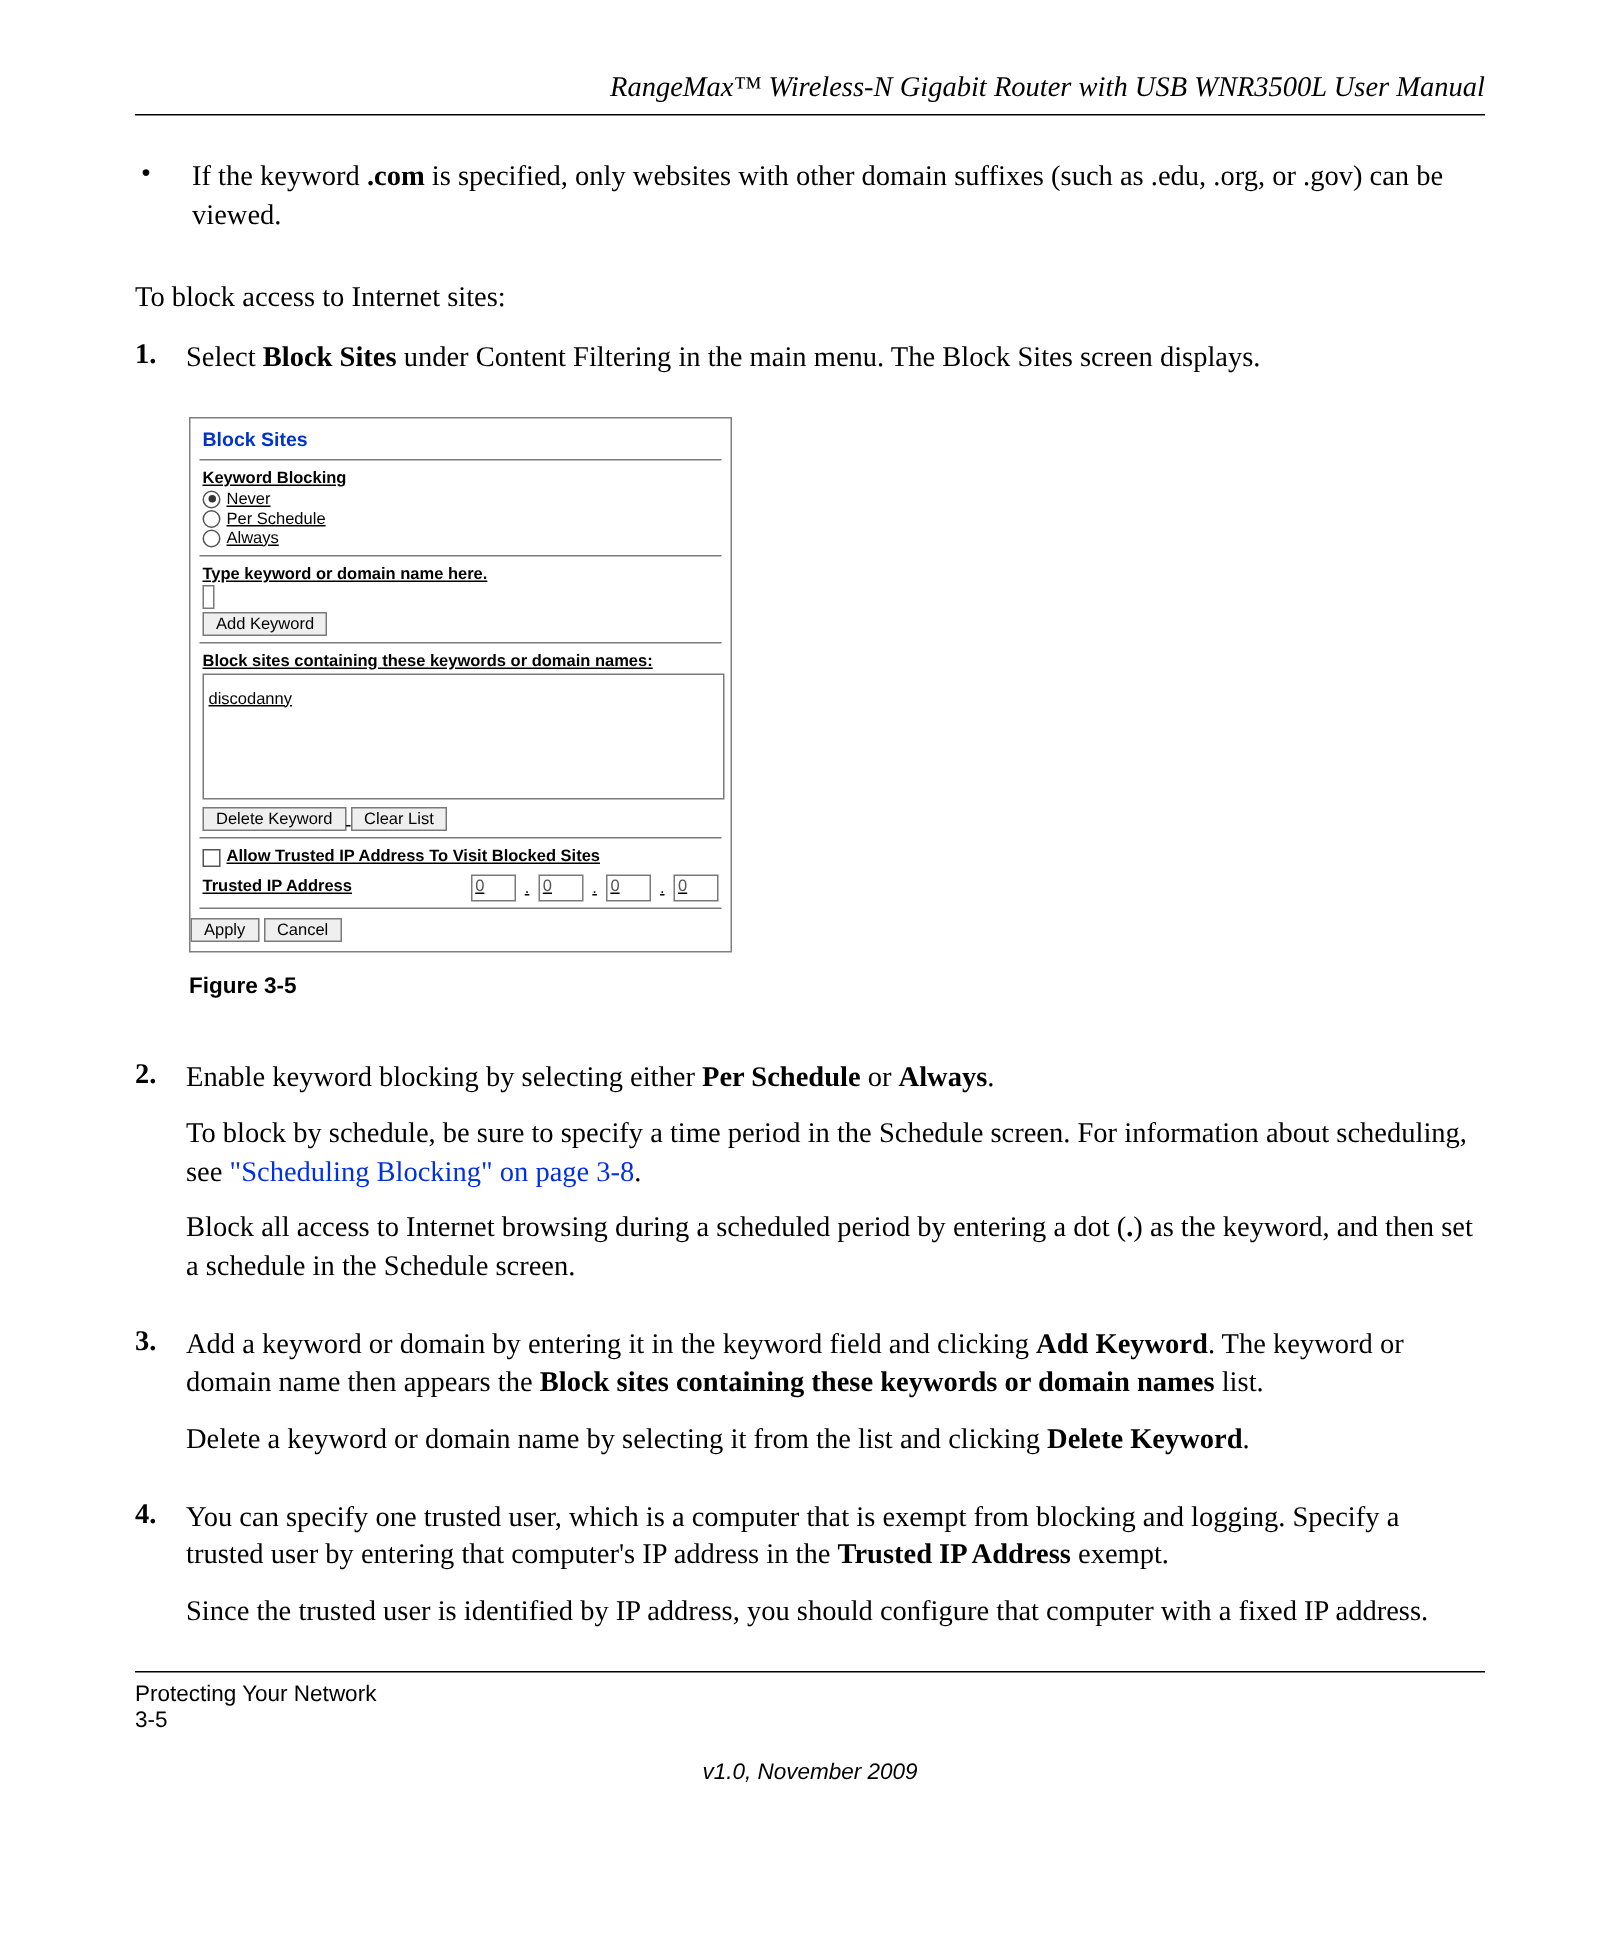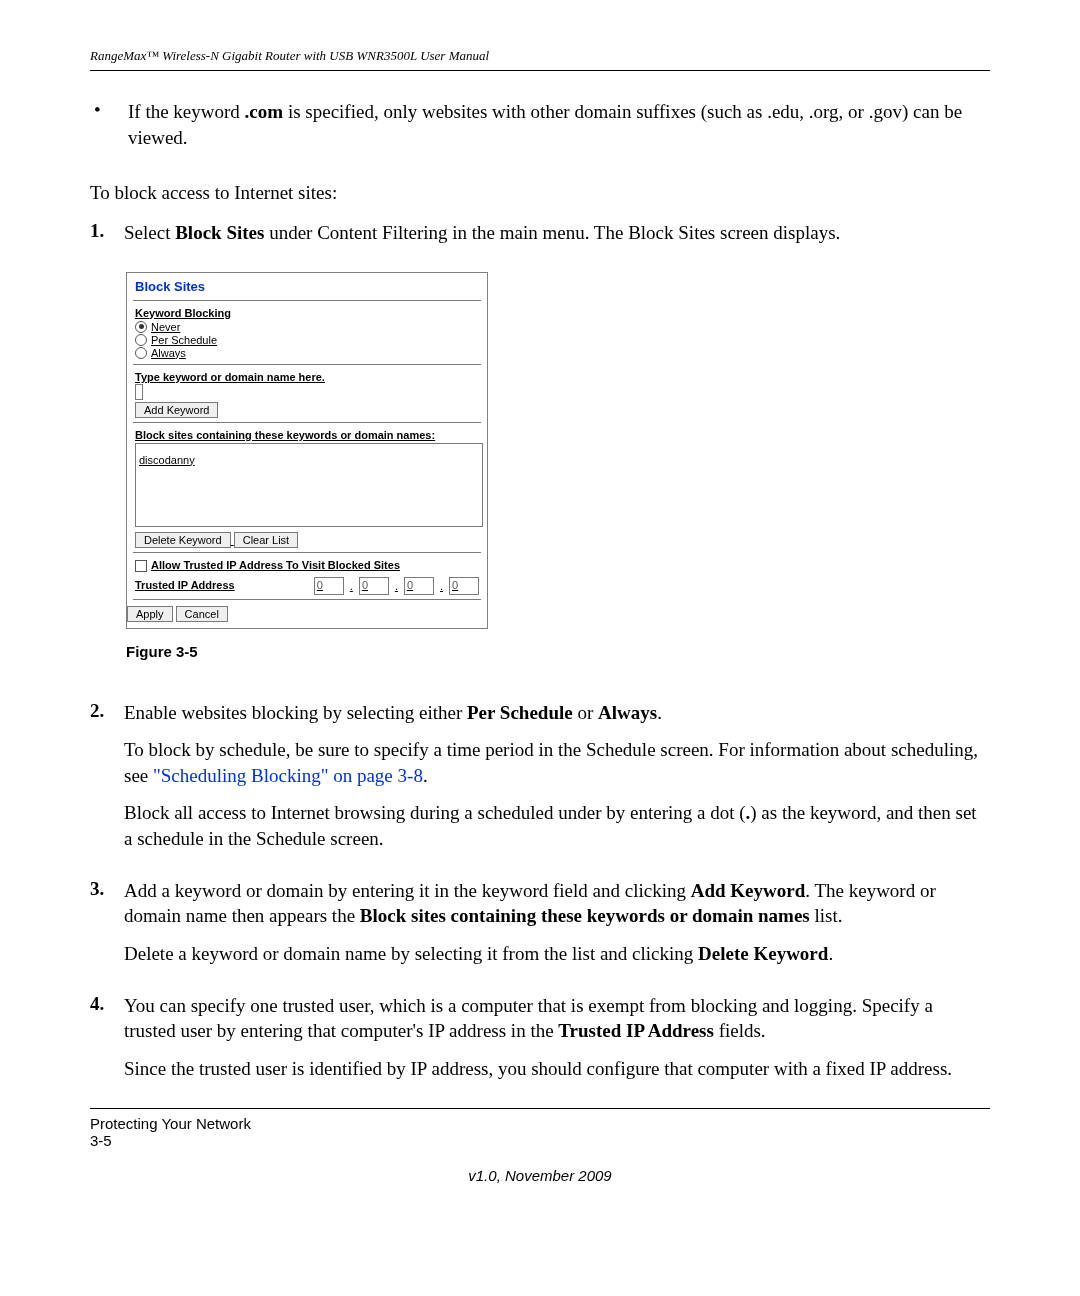--- a/index.html
+++ b/index.html
@@ -9,22 +9,22 @@
     font-family: "Times New Roman", Times, serif;
     font-size: 19px;
     color: #000;
     width: 1080px;
   }
   .page {
     padding: 48px 90px 40px 90px;
   }
   .running-header {
     font-style: italic;
-    text-align: left;
-    font-size: 13px;
+    text-align: right;
+    font-size: 19px;
     margin-bottom: 6px;
   }
   hr.rule {
     border: none;
     border-top: 1.5px solid #000;
     margin: 0 0 28px 0;
   }
   hr.footrule {
     border: none;
     border-top: 1.5px solid #000;
@@ -244,48 +244,48 @@
         <span class="btn">Cancel</span>
       </div>
     </div>
   </div>
   <div class="figure-caption">Figure 3-5</div>
 
   <div class="ol-item">
     <div class="num-mark">2.</div>
     <div class="ol-body">
       <p class="para">
-        <span>Enable websites blocking by selecting either </span><span class="bold">Per Schedule</span><span> or </span><span class="bold">Always</span><span>.</span>
+        <span>Enable keyword blocking by selecting either </span><span class="bold">Per Schedule</span><span> or </span><span class="bold">Always</span><span>.</span>
       </p>
       <p class="para">
         <span>To block by schedule, be sure to specify a time period in the Schedule screen. For information about scheduling, see </span><span class="link">"Scheduling Blocking" on page 3-8</span><span>.</span>
       </p>
       <p class="para">
-        <span>Block all access to Internet browsing during a scheduled under by entering a dot (</span><span class="bold">.</span><span>) as the keyword, and then set a schedule in the Schedule screen.</span>
+        <span>Block all access to Internet browsing during a scheduled period by entering a dot (</span><span class="bold">.</span><span>) as the keyword, and then set a schedule in the Schedule screen.</span>
       </p>
     </div>
   </div>
 
   <div class="ol-item">
     <div class="num-mark">3.</div>
     <div class="ol-body">
       <p class="para">
         <span>Add a keyword or domain by entering it in the keyword field and clicking </span><span class="bold">Add Keyword</span><span>. The keyword or domain name then appears the </span><span class="bold">Block sites containing these keywords or domain names</span><span> list.</span>
       </p>
       <p class="para">
         <span>Delete a keyword or domain name by selecting it from the list and clicking </span><span class="bold">Delete Keyword</span><span>.</span>
       </p>
     </div>
   </div>
 
   <div class="ol-item">
     <div class="num-mark">4.</div>
     <div class="ol-body">
       <p class="para">
-        <span>You can specify one trusted user, which is a computer that is exempt from blocking and logging. Specify a trusted user by entering that computer's IP address in the </span><span class="bold">Trusted IP Address</span><span> fields.</span>
+        <span>You can specify one trusted user, which is a computer that is exempt from blocking and logging. Specify a trusted user by entering that computer's IP address in the </span><span class="bold">Trusted IP Address</span><span> exempt.</span>
       </p>
       <p class="para">Since the trusted user is identified by IP address, you should configure that computer with a fixed IP address.</p>
     </div>
   </div>
 
   <hr class="footrule">
   <div class="foot">
     <span>Protecting Your Network</span>
     <span>3-5</span>
   </div>

